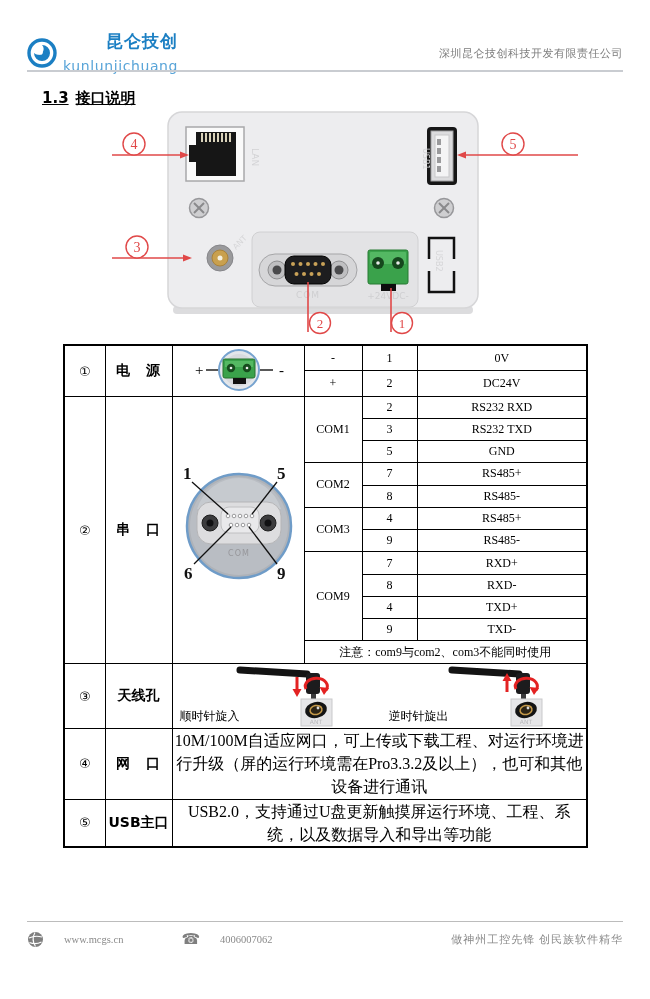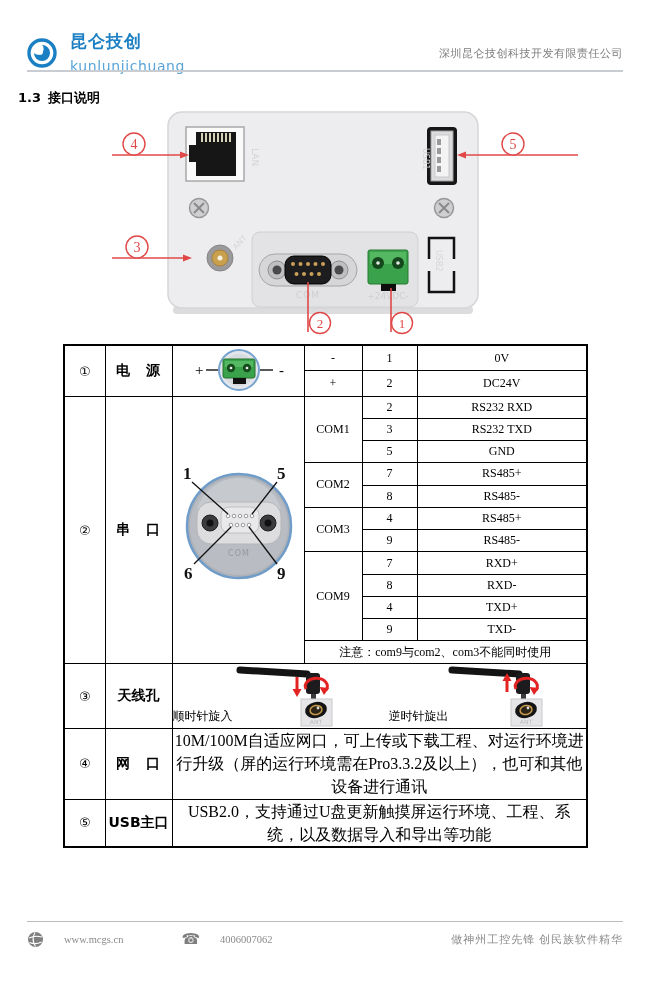--- a/index.html
+++ b/index.html
@@ -1,50 +1,50 @@
 <!DOCTYPE html>
 <html><head>
 <meta charset="utf-8">
 <style>
   html,body{margin:0;padding:0;background:#fff;}
   .page{position:relative;width:650px;height:999px;background:#ffffff;overflow:hidden;
         font-family:"Liberation Serif",serif;color:#000;}
 
   
-  .hdr-logo{position:absolute;left:26px;top:33px;display:flex;align-items:center;gap:12px;}
+  .hdr-logo{position:absolute;left:26px;top:33px;display:flex;align-items:center;gap:5px;text-align:right;}
   .logo-txt{display:flex;flex-direction:column;line-height:1;}
   .logo-cn{font-family:"DejaVu Sans",sans-serif;font-weight:bold;font-size:17px;color:#1b7fc3;letter-spacing:1px;}
   .logo-en{font-family:"DejaVu Sans",sans-serif;font-size:14px;color:#58a4d8;letter-spacing:.6px;margin-top:9px;}
   .hdr-company{position:absolute;right:27px;top:46px;font-size:11px;color:#7d7d7d;
                font-family:"DejaVu Sans",sans-serif;letter-spacing:.5px;}
   .hdr-rule{position:absolute;left:27px;top:70px;width:596px;height:2px;background:#c9ccd1;}
 
   
-  .sec-title{position:absolute;left:18px;top:89px;font-family:"DejaVu Sans",sans-serif;
-             font-weight:bold;font-size:13px;color:#000;}
+  .sec-title{position:absolute;left:42px;top:89px;font-family:"DejaVu Sans",sans-serif;
+             font-weight:bold;font-size:15px;color:#000;text-decoration:underline;}
   .sec-title .num{margin-right:7px;}
 
   
   .figure{position:absolute;left:0;top:110px;width:650px;height:234px;}
 
   
   table.port-table{position:absolute;left:63px;top:344px;width:523px;border-collapse:collapse;
                    table-layout:fixed;font-size:12px;}
   table.port-table td{border:1px solid #000;text-align:center;vertical-align:middle;padding:0;overflow:hidden;}
   table.port-table{border:2px solid #000;}
   .c-num{font-family:"DejaVu Sans",sans-serif;font-size:13px;}
   .c-name{font-family:"DejaVu Sans",sans-serif;font-weight:bold;font-size:14px;letter-spacing:1px;}
   .h24{height:24px;}
   .h22{height:22px;}
   .img-cell{padding:0;}
   .note-cell{text-align:left;padding:0 0 0 4px;font-size:12px;height:22px;margin-top:8px;}
   .desc-cell{text-align:left;padding:2px 5px;font-size:16px;line-height:1.45;}
   .ant-cell{position:relative;height:64px;}
   .ant-cap{position:absolute;bottom:3px;font-size:12px;color:#000;}
-  .cap-in{left:0;}
+  .cap-in{left:7px;}
   .cap-out{left:216px;}
 
   
   .ftr-rule{position:absolute;left:27px;top:921px;width:596px;height:1px;background:#bcbcbc;}
   .footer{position:absolute;left:27px;right:27px;top:928px;height:22px;display:flex;align-items:center;
           color:#8a8a8a;font-size:10.5px;}
   .ftr-item{display:flex;align-items:center;gap:20px;}
   .ftr-phone{margin-left:58px;}
   .phone-glyph{font-family:"DejaVu Sans",sans-serif;font-size:15px;color:#7f7f7f;line-height:1;}
   .ftr-slogan{margin-left:auto;font-size:11px;color:#8a8a8a;letter-spacing:1px;text-align:center;}

